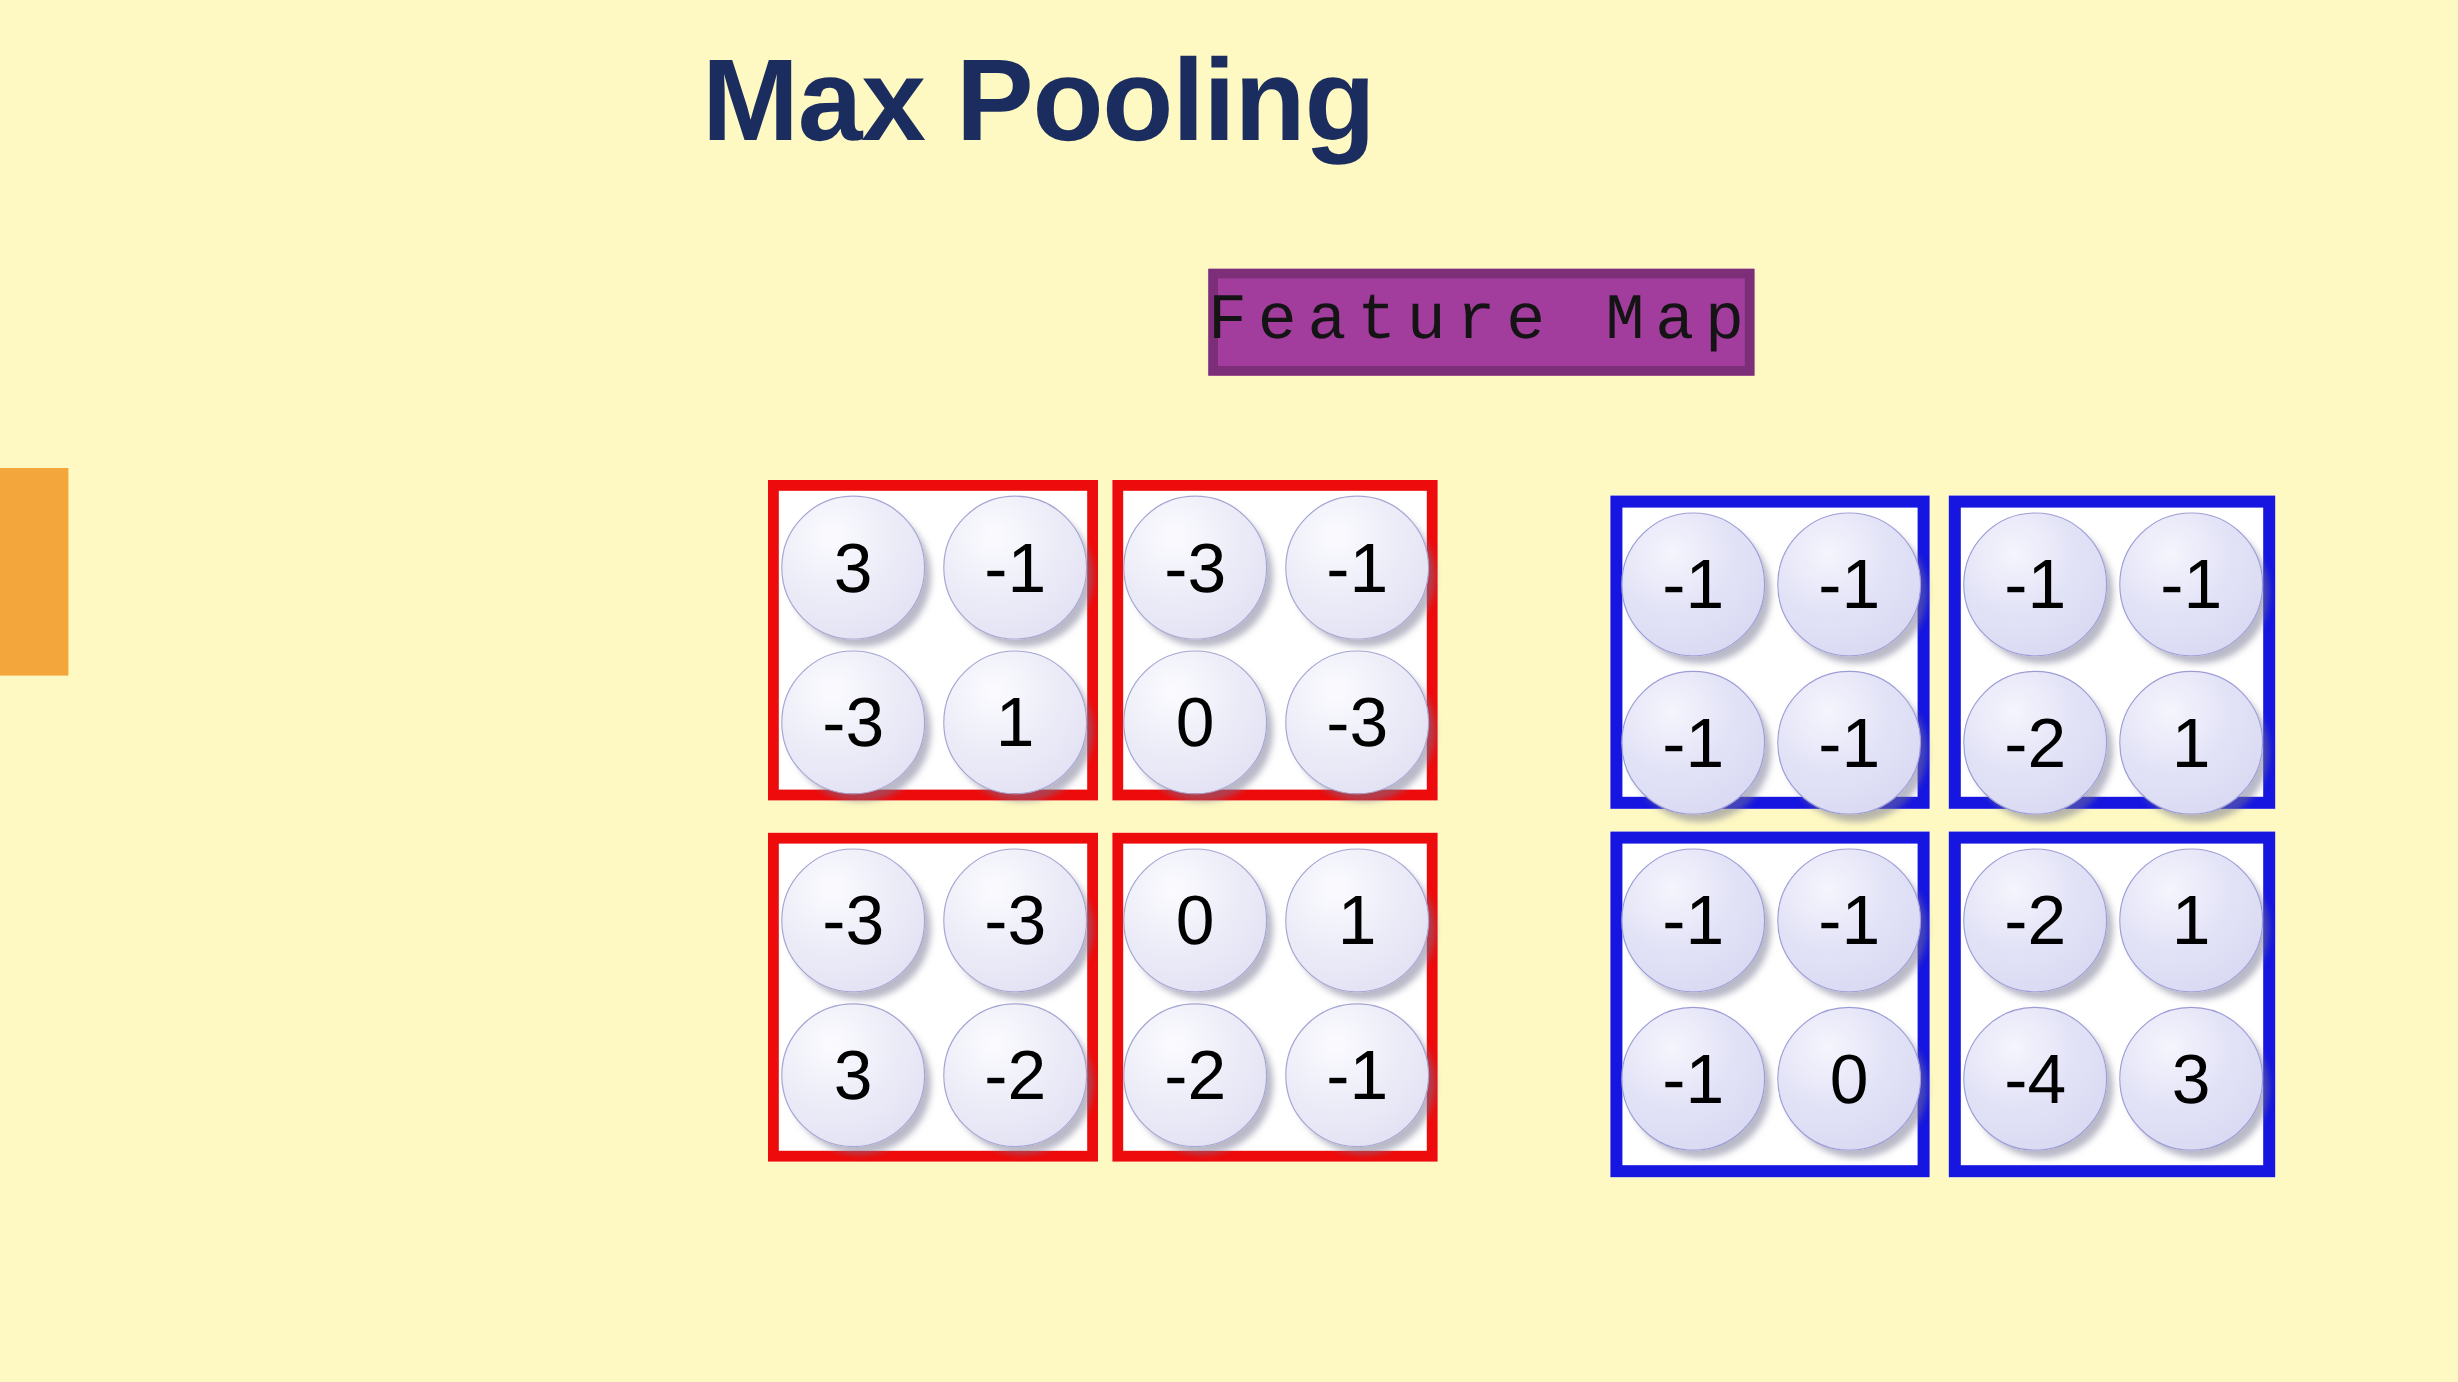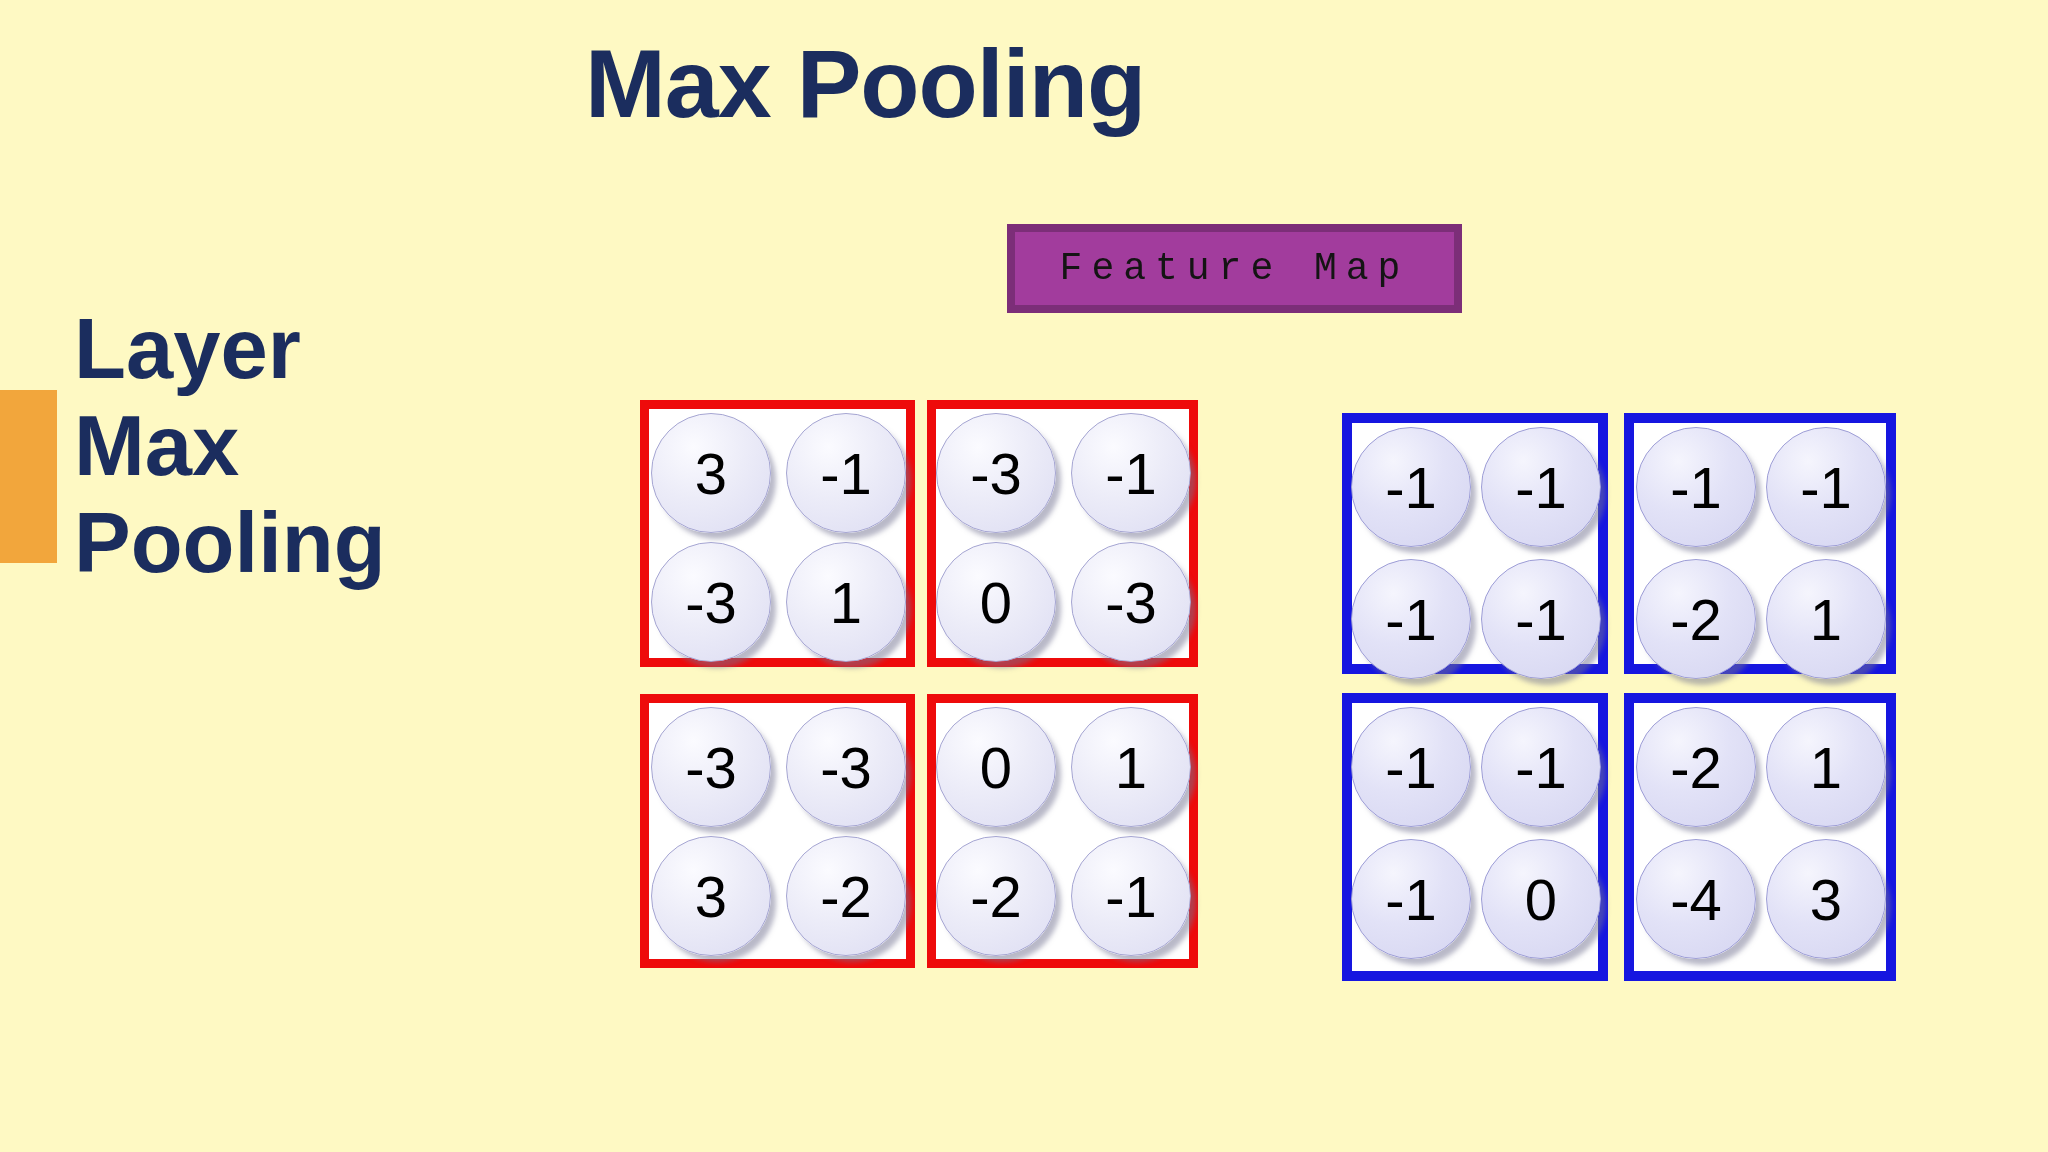--- a/index.html
+++ b/index.html
@@ -25,21 +25,21 @@
     background:#f2a63c;
   }
   
   .feature-tag{
     position:absolute;left:1007px;top:224px;width:455px;height:89px;
     box-sizing:border-box;background:#a23c9d;border:8px solid #7c2e78;
     display:flex;align-items:center;justify-content:center;
   }
   .feature-tag span{
     font-family:"Liberation Mono","DejaVu Sans Mono",monospace;
-    font-size:38px;color:#141414;letter-spacing:9px;white-space:nowrap;
+    font-size:54px;color:#141414;letter-spacing:9px;white-space:nowrap;
   }
   
   .pool-box{
     position:absolute;box-sizing:border-box;background:#ffffff;
     display:grid;grid-template-columns:118px 118px;grid-auto-rows:118px;
     justify-content:center;align-content:start;
   }
   .red-box{border:9px solid #ee0b0b;column-gap:17px;row-gap:11px;padding-top:4px;}
   .blue-box{border:10px solid #1616e0;column-gap:12px;row-gap:14px;padding-top:4px;}
   .box-r1{left:640px;top:400px;width:275px;height:267px;}
@@ -66,23 +66,20 @@
 </style>
 </head>
 <body>
 
 <div id="stage">
 
   <div class="title">Max Pooling</div>
 
   <div class="accent-bar"></div>
 
-  <div class="side-label">Layer
-Max
-Pooling</div>
 
   <div class="feature-tag">
     <span>Feature Map</span>
   </div>
 
   <div class="pool-box red-box box-r1">
     <div class="cell">3</div>
     <div class="cell">-1</div>
     <div class="cell">-3</div>
     <div class="cell">1</div>

